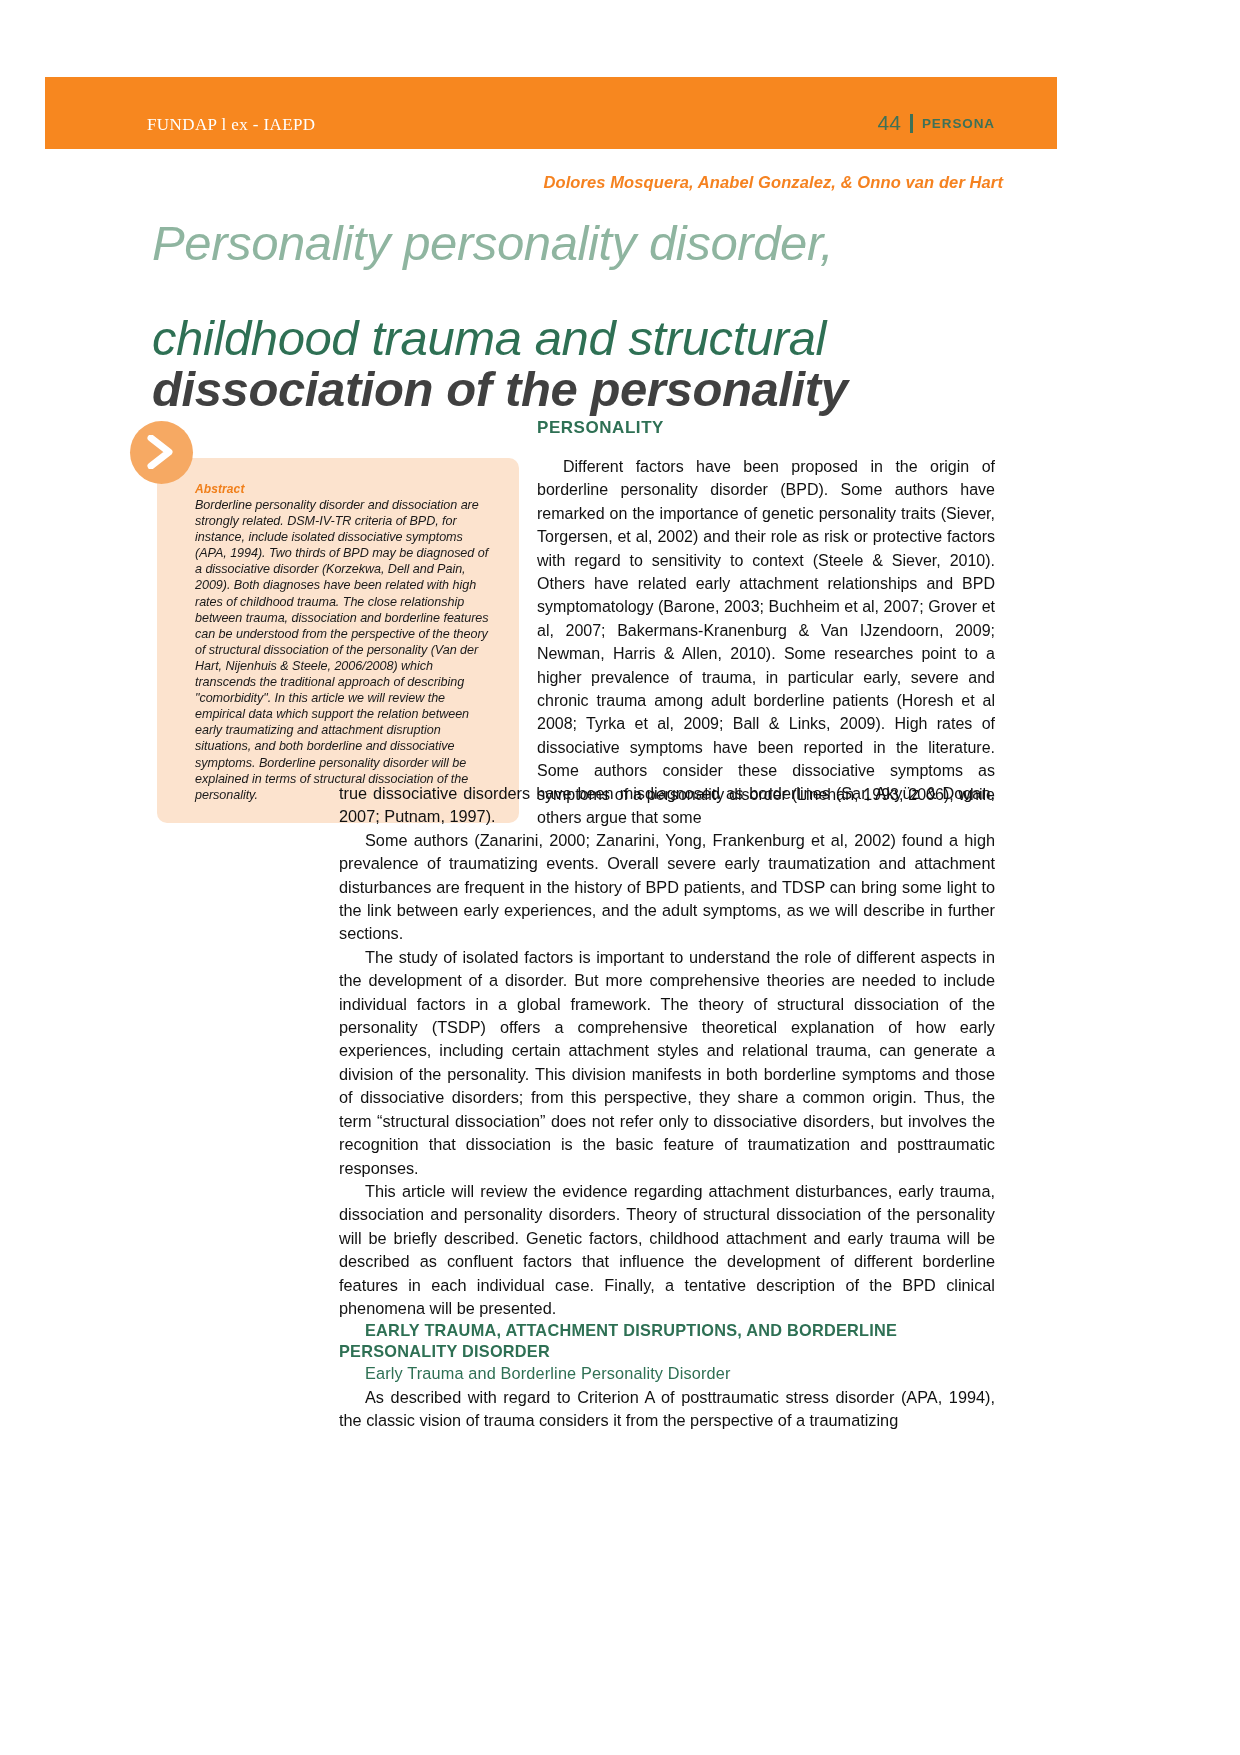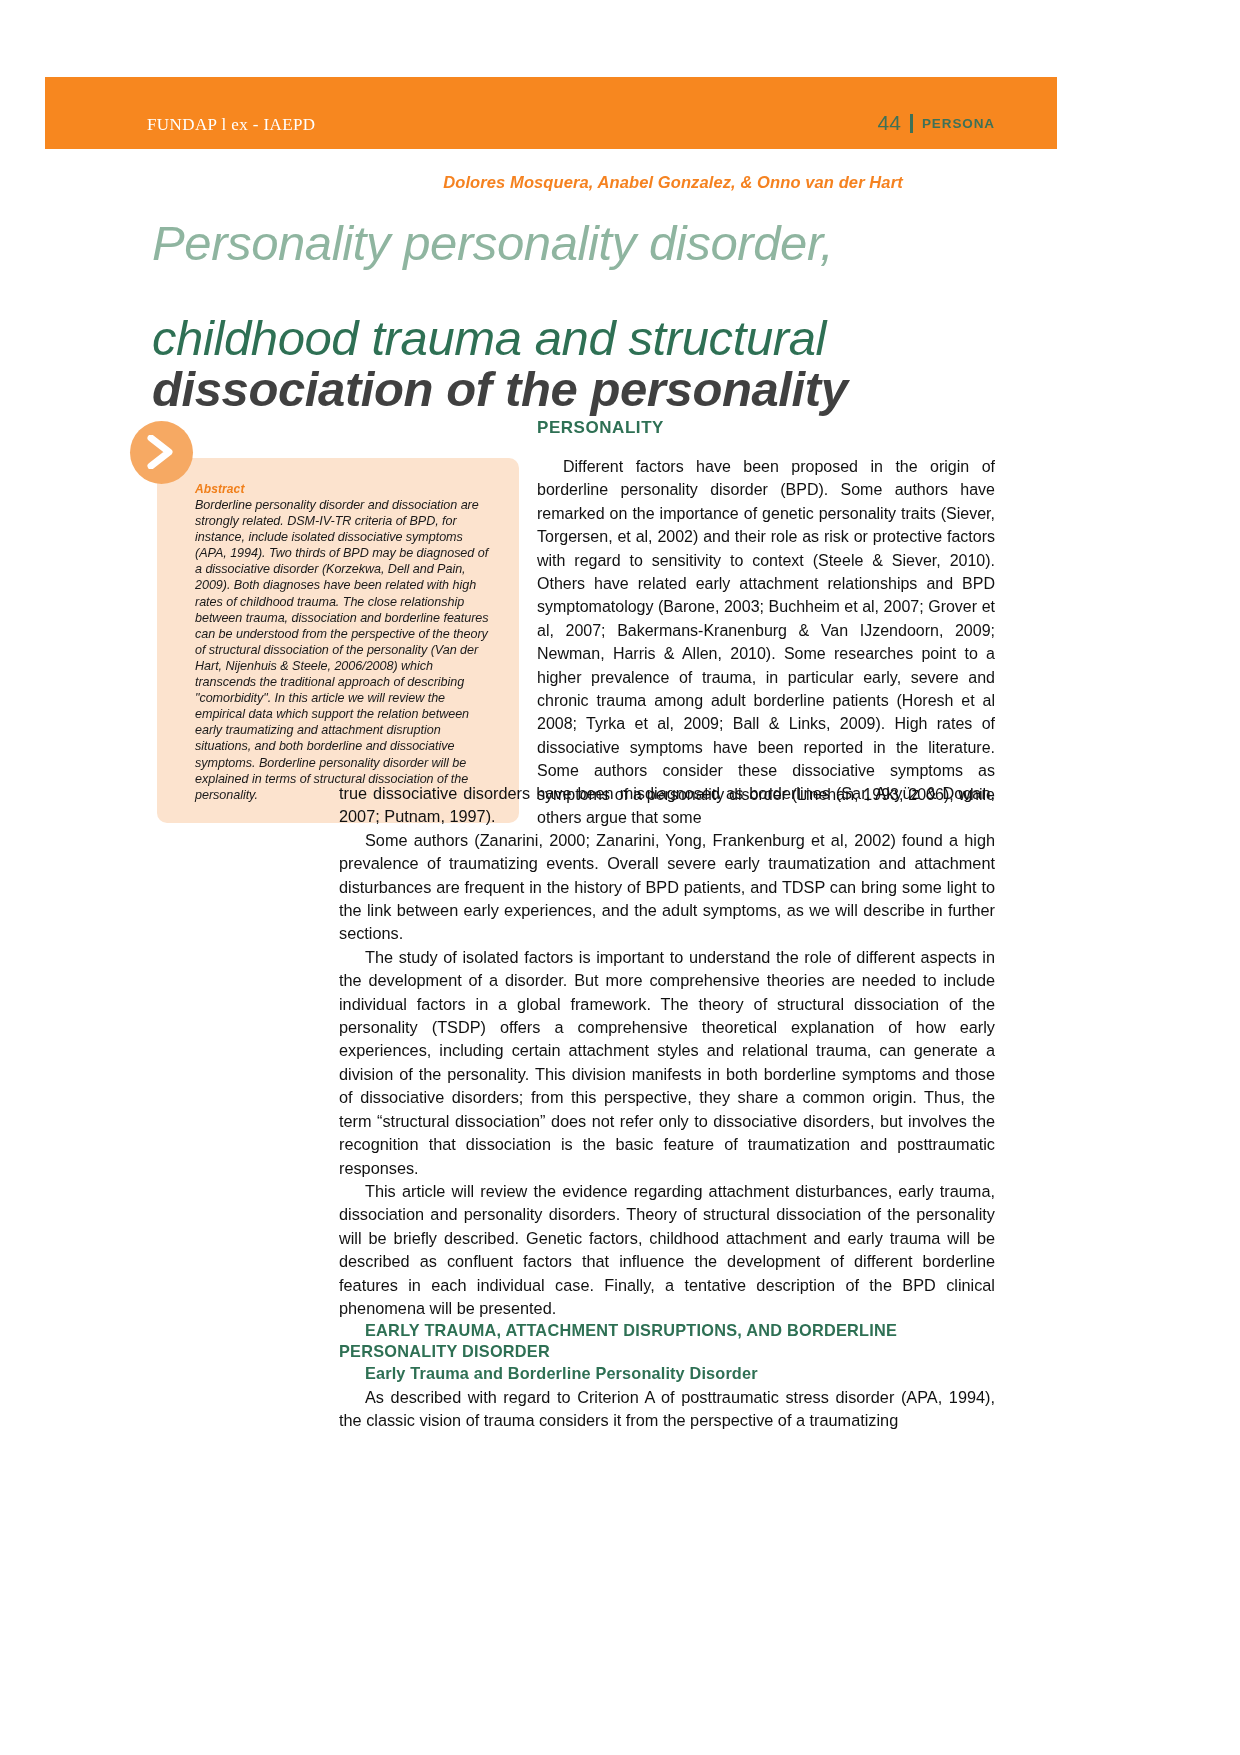--- a/index.html
+++ b/index.html
@@ -50,21 +50,21 @@
     font-weight:bold;
     letter-spacing:0.9px;
     color:#3E7157;
   }
 
   
   .authors{
     position:absolute;
     left:343px; top:173px;
     width:660px;
-    text-align:center;
+    text-align:right;
     font-size:16.5px;
     font-weight:bold;
     font-style:italic;
     color:#F58220;
     letter-spacing:0.1px;
   }
 
   
   .title-block{
     position:absolute;
@@ -161,21 +161,21 @@
     font-weight:bold;
     color:#2E7054;
     letter-spacing:0.25px;
     line-height:21px;
     margin:24px 0 0 0;
     text-align:left;
     text-indent:0;
   }
   .h-sub{
     font-size:16.3px;
-    font-weight:bold;
+    font-weight:normal;
     color:#2E7054;
     letter-spacing:0.15px;
     margin:26px 0 0 0;
     text-align:left;
     text-indent:0;
   }
   .after-head{ margin-top:22px; }
 </style>
 </head>
 <body>

